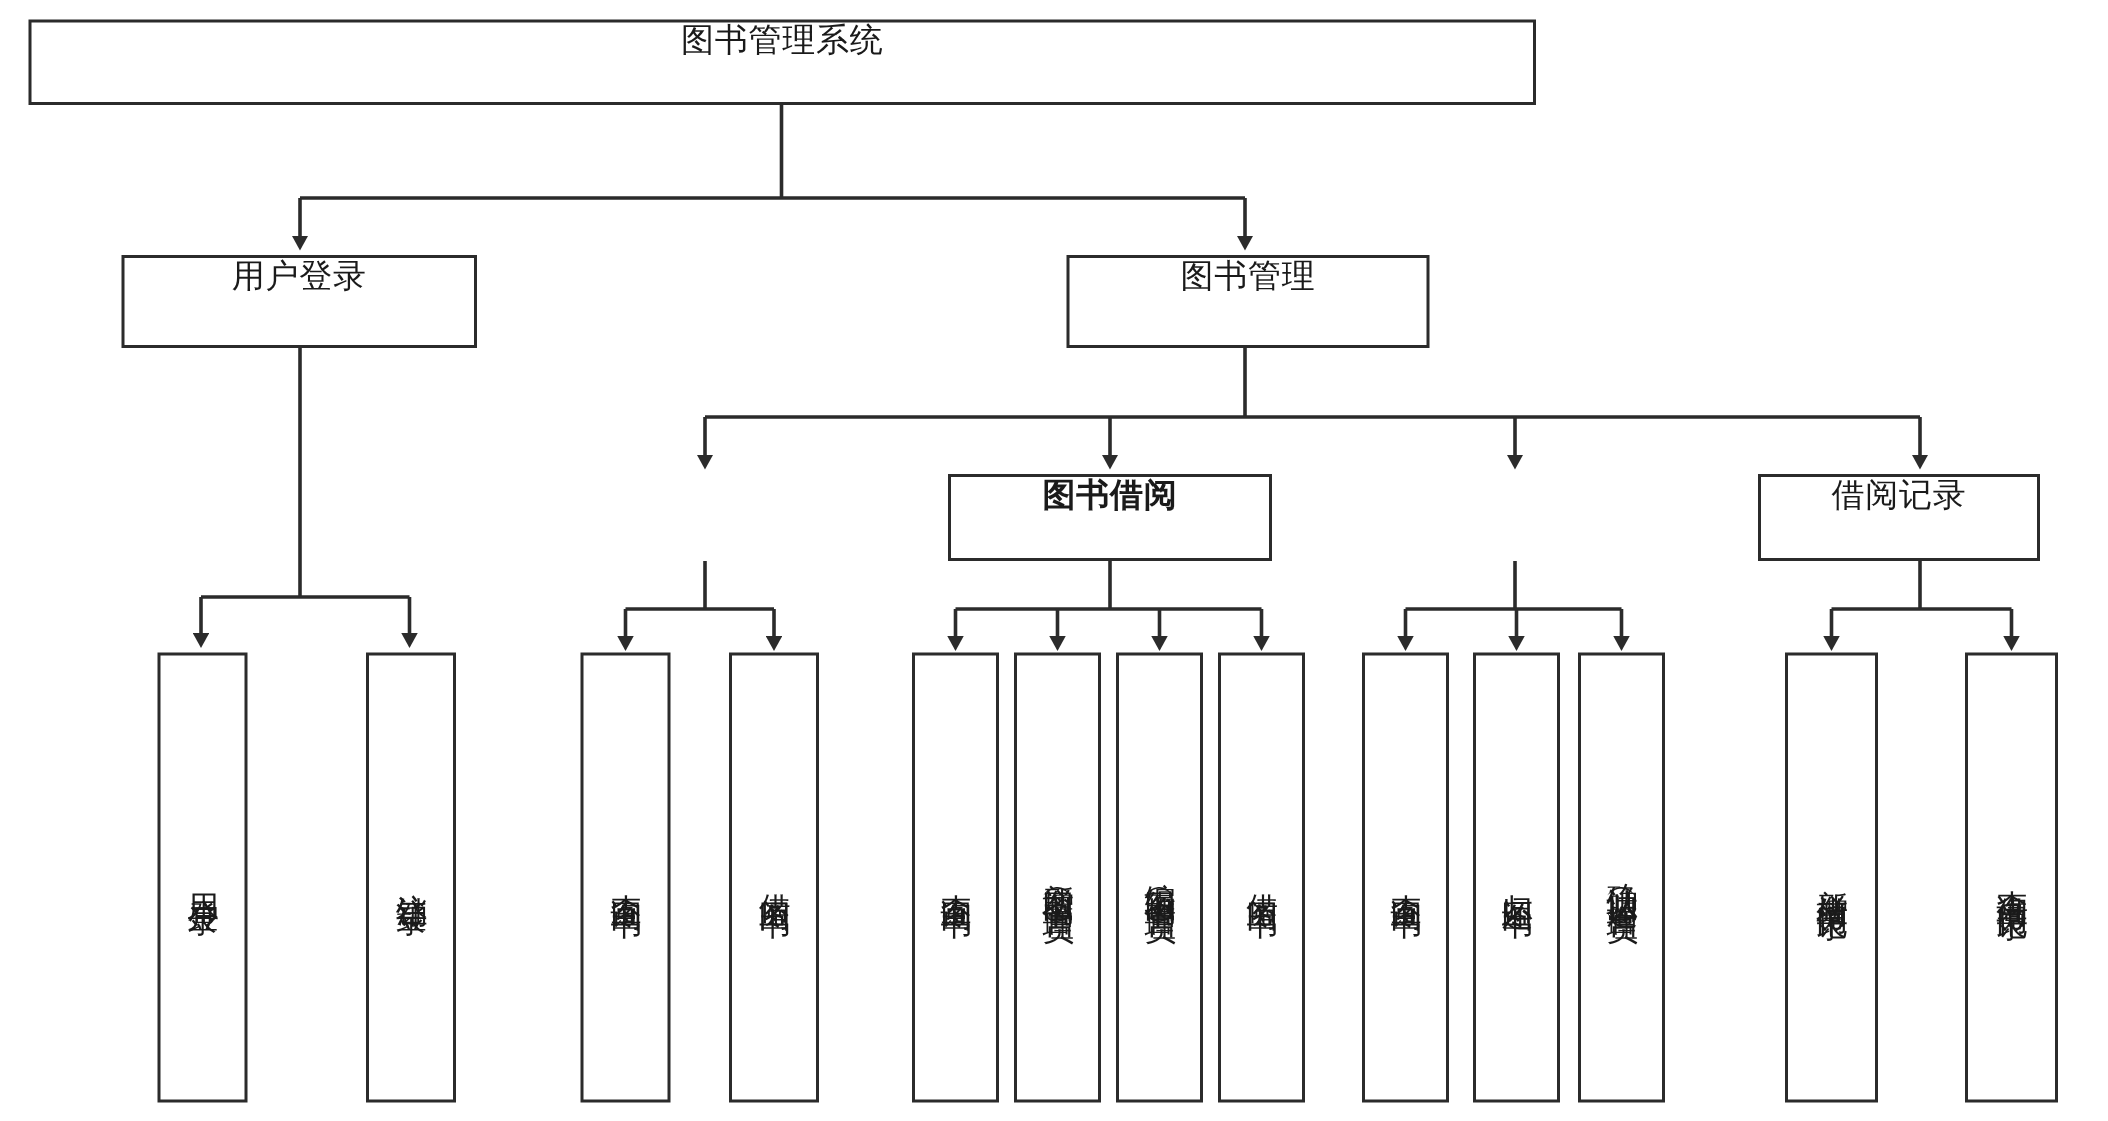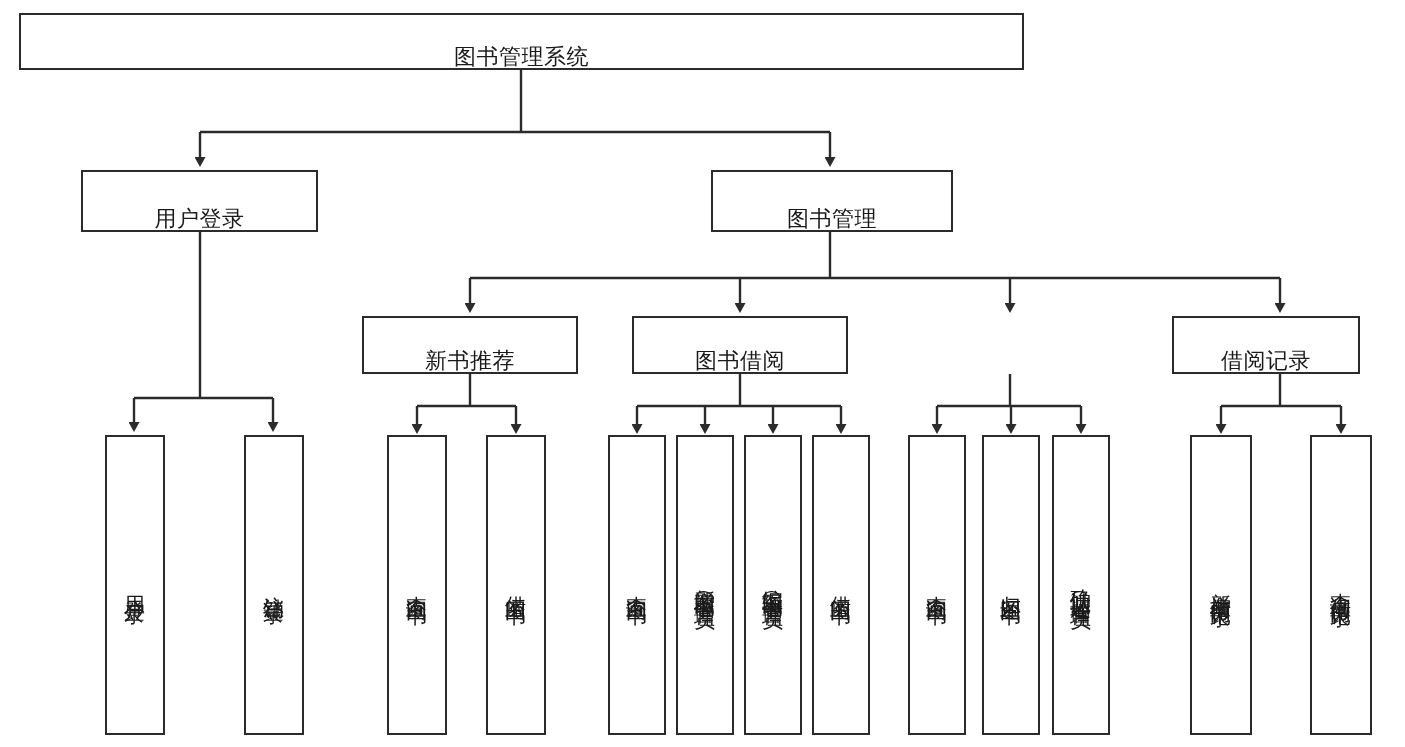--- a/index.html
+++ b/index.html
@@ -25,21 +25,21 @@
     top: 0;
     width: 1405px;
     height: 747px;
   }
   .node {
     position: absolute;
     box-sizing: border-box;
     background: #ffffff;
     border: 2.4px solid #2b2b2b;
     display: flex;
-    align-items: flex-end;
+    align-items: flex-start;
     justify-content: center;
     z-index: 2;
   }
   .node-label {
     color: #1a1a1a;
     line-height: 1.06;
     letter-spacing: 0.5px;
     white-space: nowrap;
   }
   
@@ -134,24 +134,21 @@
     <span class="node-label">图书管理系统</span>
   </div>
 
   <div class="node horizontal" style="left: 81px; top: 170px; width: 237px; height: 62px;">
     <span class="node-label">用户登录</span>
   </div>
   <div class="node horizontal" style="left: 711px; top: 170px; width: 242px; height: 62px;">
     <span class="node-label">图书管理</span>
   </div>
 
-  <div class="node horizontal" style="left: 362px; top: 316px; width: 216px; height: 58px;">
-    <span class="node-label">新书推荐</span>
-  </div>
-  <div class="node horizontal" style="left: 632px; top: 316px; width: 216px; height: 58px;">
+  <div class="node horizontal" style="left: 632px; top: 316px; width: 216px; height: 58px; font-weight: bold;">
     <span class="node-label">图书借阅</span>
   </div>
   <div class="node horizontal" style="left: 1172px; top: 316px; width: 188px; height: 58px;">
     <span class="node-label">借阅记录</span>
   </div>
 
   <div class="node vertical" style="left: 105px; top: 435px; width: 60px; height: 300px;">
     <span class="node-label">用户登录</span>
   </div>
   <div class="node vertical" style="left: 244px; top: 435px; width: 60px; height: 300px;">

